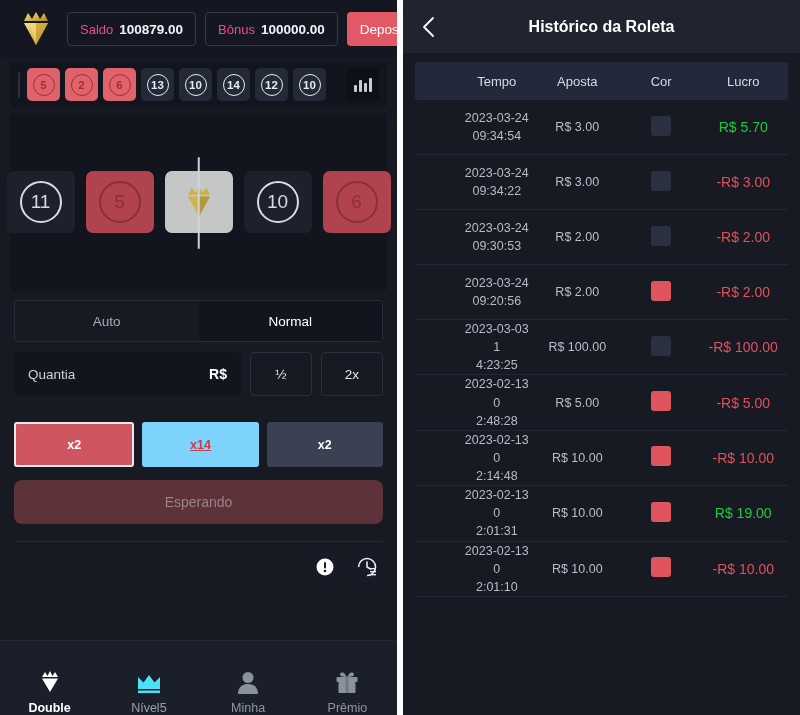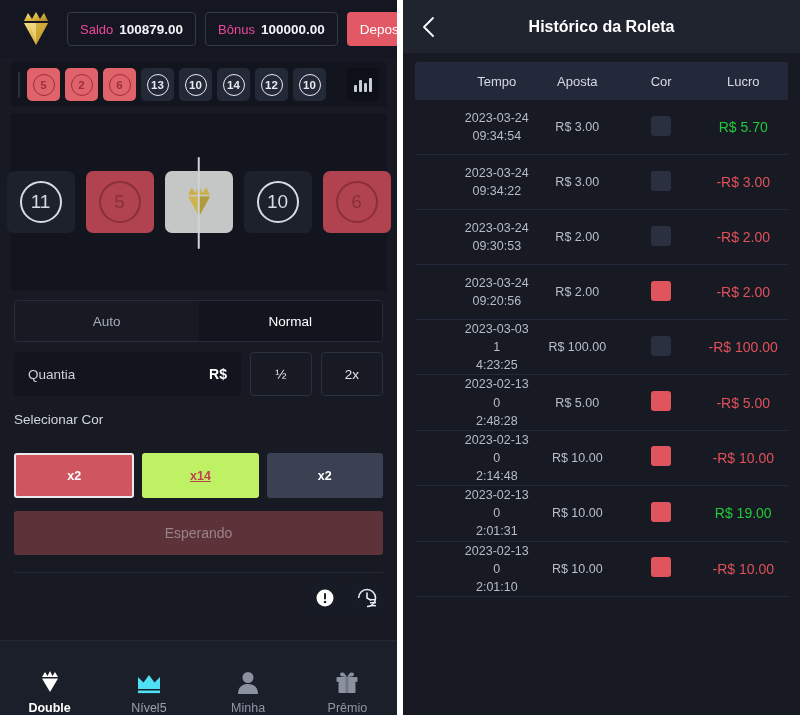--- a/index.html
+++ b/index.html
@@ -200,29 +200,29 @@
     flex: 0 0 auto;
   }
   .color-btn {
     flex: 1;
     border-radius: 3px;
     display: flex; align-items: center; justify-content: center;
     font-size: 12.5px; font-weight: bold;
     cursor: pointer;
   }
   .color-btn.red-opt { background: #cf5561; color: #ffffff; border: 2px solid #e9eaec; }
-  .color-btn.white-opt { background: #bef264; color: #c0404c; text-decoration: underline; }
+  .color-btn.white-opt { background: #7dd3fc; color: #c0404c; text-decoration: underline; }
   .color-btn.black-opt { background: #3b4152; color: #ffffff; }
 
   
   .waiting-btn {
     margin: 13px 14px 0 14px;
     height: 44px;
     background: #5d3339;
-    border-radius: 3px;
+    border-radius: 8px;
     display: flex; align-items: center; justify-content: center;
     color: #9a8289; font-size: 14px;
     flex: 0 0 auto;
     border: none;
     cursor: default;
   }
 
   
   .tools-sep { margin: 17px 14px 0 14px; height: 1px; background: #242a36; flex:0 0 auto;}
   .tools-row {
@@ -433,21 +433,20 @@
 
     <div class="amount-row">
       <div class="amount-field">
         <span class="amount-placeholder">Quantia</span>
         <span class="amount-currency">R$</span>
       </div>
       <button class="mult-btn">½</button>
       <button class="mult-btn">2x</button>
     </div>
 
-    <div class="select-color-label">Selecionar Cor</div>
 
     <div class="color-row">
       <div class="color-btn red-opt">x2</div>
       <div class="color-btn white-opt">x14</div>
       <div class="color-btn black-opt">x2</div>
     </div>
 
     <button class="waiting-btn">Esperando</button>
 
     <div class="tools-sep"></div>

